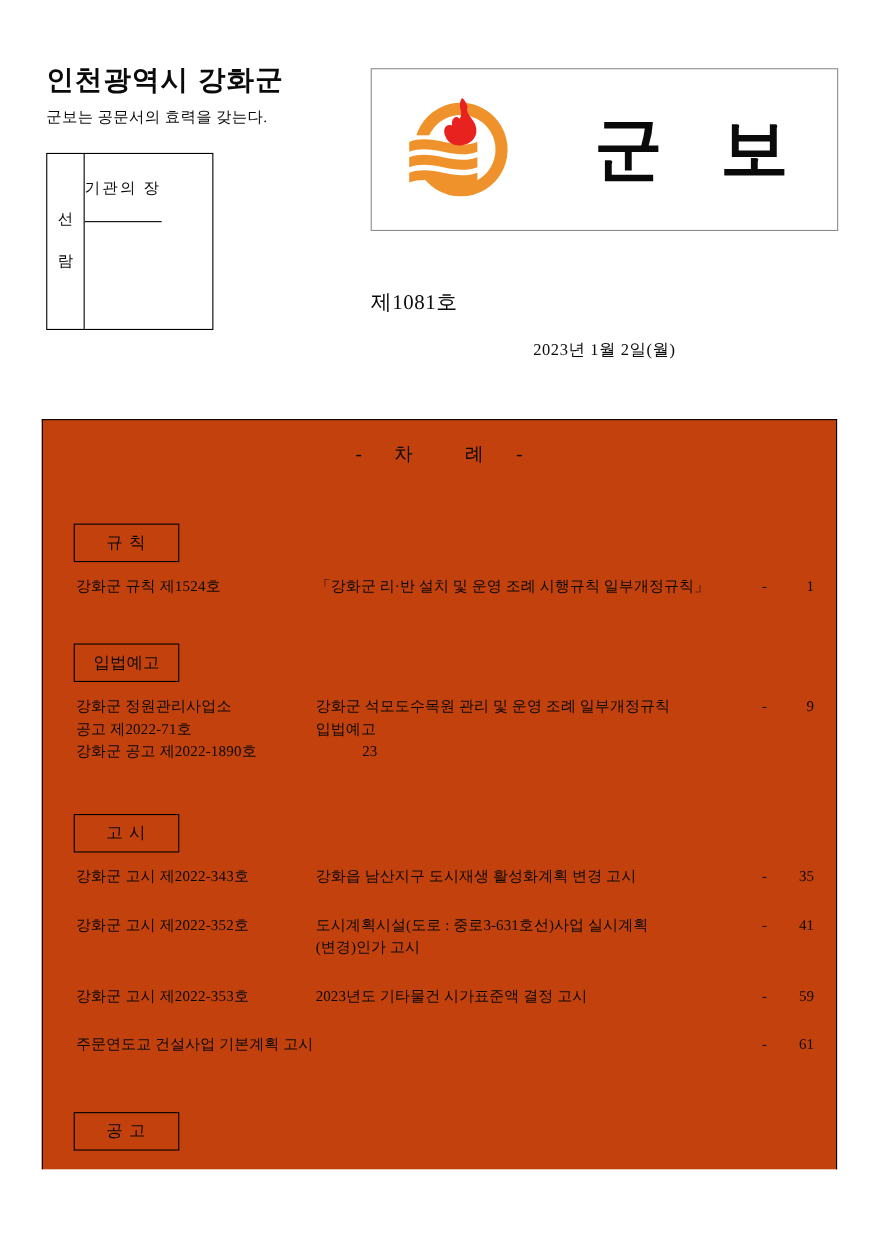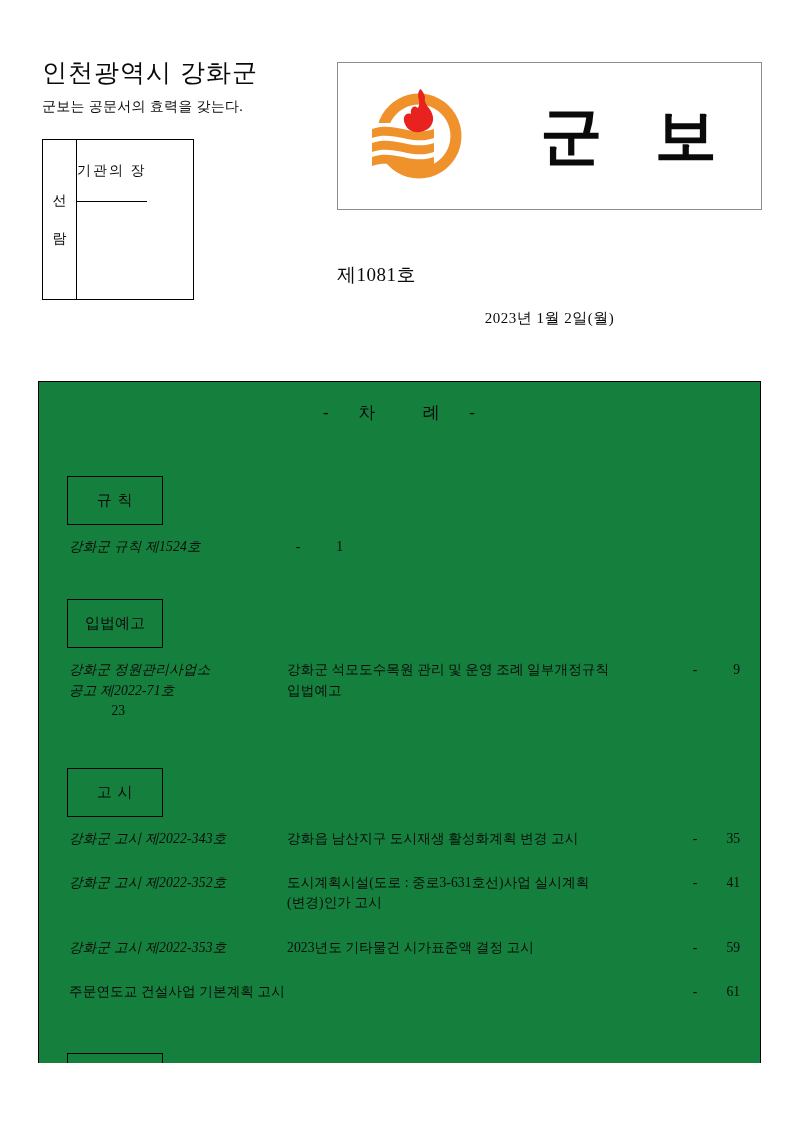--- a/index.html
+++ b/index.html
@@ -15,21 +15,21 @@
     color: #0a0a0a;
     overflow: hidden;
   }
 
   
   .masthead-title {
     position: absolute;
     left: 42px;
     top: 56px;
     font-family: "Liberation Sans", "DejaVu Sans", sans-serif;
-    font-weight: normal;
+    font-weight: bold;
     font-size: 25px;
     letter-spacing: 1px;
     white-space: nowrap;
   }
   .masthead-sub {
     position: absolute;
     left: 42px;
     top: 98px;
     font-size: 14px;
     letter-spacing: 0.3px;
@@ -132,36 +132,36 @@
   
   .toc-frame {
     position: absolute;
     left: 38px;
     top: 381px;
     width: 723px;
     height: 682px;
     border: 1.6px solid #000;
     border-bottom: none;
     box-sizing: border-box;
-    background: #15803d;
+    background: #c2410c;
     overflow: hidden;
   }
   .toc-heading {
     margin-top: 19px;
     text-align: center;
     font-size: 17px;
     letter-spacing: 1px;
   }
   .toc-heading .gap { display: inline-block; width: 18px; }
 
   .section { position: relative; }
   .section-label {
     margin-left: 28px;
     width: 96px;
-    height: 49px;
+    height: 35px;
     border: 1.7px solid #000;
     box-sizing: border-box;
     display: flex;
     align-items: center;
     justify-content: center;
     font-size: 15px;
     font-weight: 500;
     letter-spacing: 1px;
   }
   .section-label.tight { letter-spacing: 0px; }
@@ -176,21 +176,20 @@
     padding: 0 0 0 30px;
   }
   .entry + .entry { margin-top: 24px; }
   .entry.compact + .entry.compact { margin-top: 0px; }
 
   .entry-label {
     width: 218px;
     flex: 0 0 218px;
     letter-spacing: 0.2px;
     white-space: nowrap;
-    font-style: italic;
   }
   .entry-title {
     flex: 1 1 auto;
     letter-spacing: 0.1px;
   }
   .entry-title .line2 { display: block; }
   .entry-dash {
     width: 22px;
     flex: 0 0 22px;
     text-align: center;
@@ -260,20 +259,21 @@
     <span>례</span>
     <span class="gap"></span>
     <span>-</span>
   </div>
 
   <div class="section sec-gap-rule">
     <div class="section-label">규    칙</div>
     <div class="entries">
       <div class="entry">
         <div class="entry-label">강화군 규칙 제1524호</div>
+        <div class="entry-title">「강화군 리·반 설치 및 운영 조례 시행규칙 일부개정규칙」</div>
         <div class="entry-dash">-</div>
         <div class="entry-page">1</div>
       </div>
     </div>
   </div>
 
   <div class="section sec-gap-ipbeob">
     <div class="section-label tight">입법예고</div>
     <div class="entries">
       <div class="entry compact">
@@ -282,20 +282,21 @@
         <div class="entry-dash">-</div>
         <div class="entry-page">9</div>
       </div>
       <div class="entry compact">
         <div class="entry-label">공고 제2022-71호</div>
         <div class="entry-title">입법예고</div>
         <div class="entry-dash"></div>
         <div class="entry-page"></div>
       </div>
       <div class="entry compact">
+        <div class="entry-label">강화군 공고 제2022-1890호</div>
         <div class="entry-dash"></div>
         <div class="entry-page">23</div>
       </div>
     </div>
   </div>
 
   <div class="section sec-gap-gosi">
     <div class="section-label">고    시</div>
     <div class="entries">
       <div class="entry">

